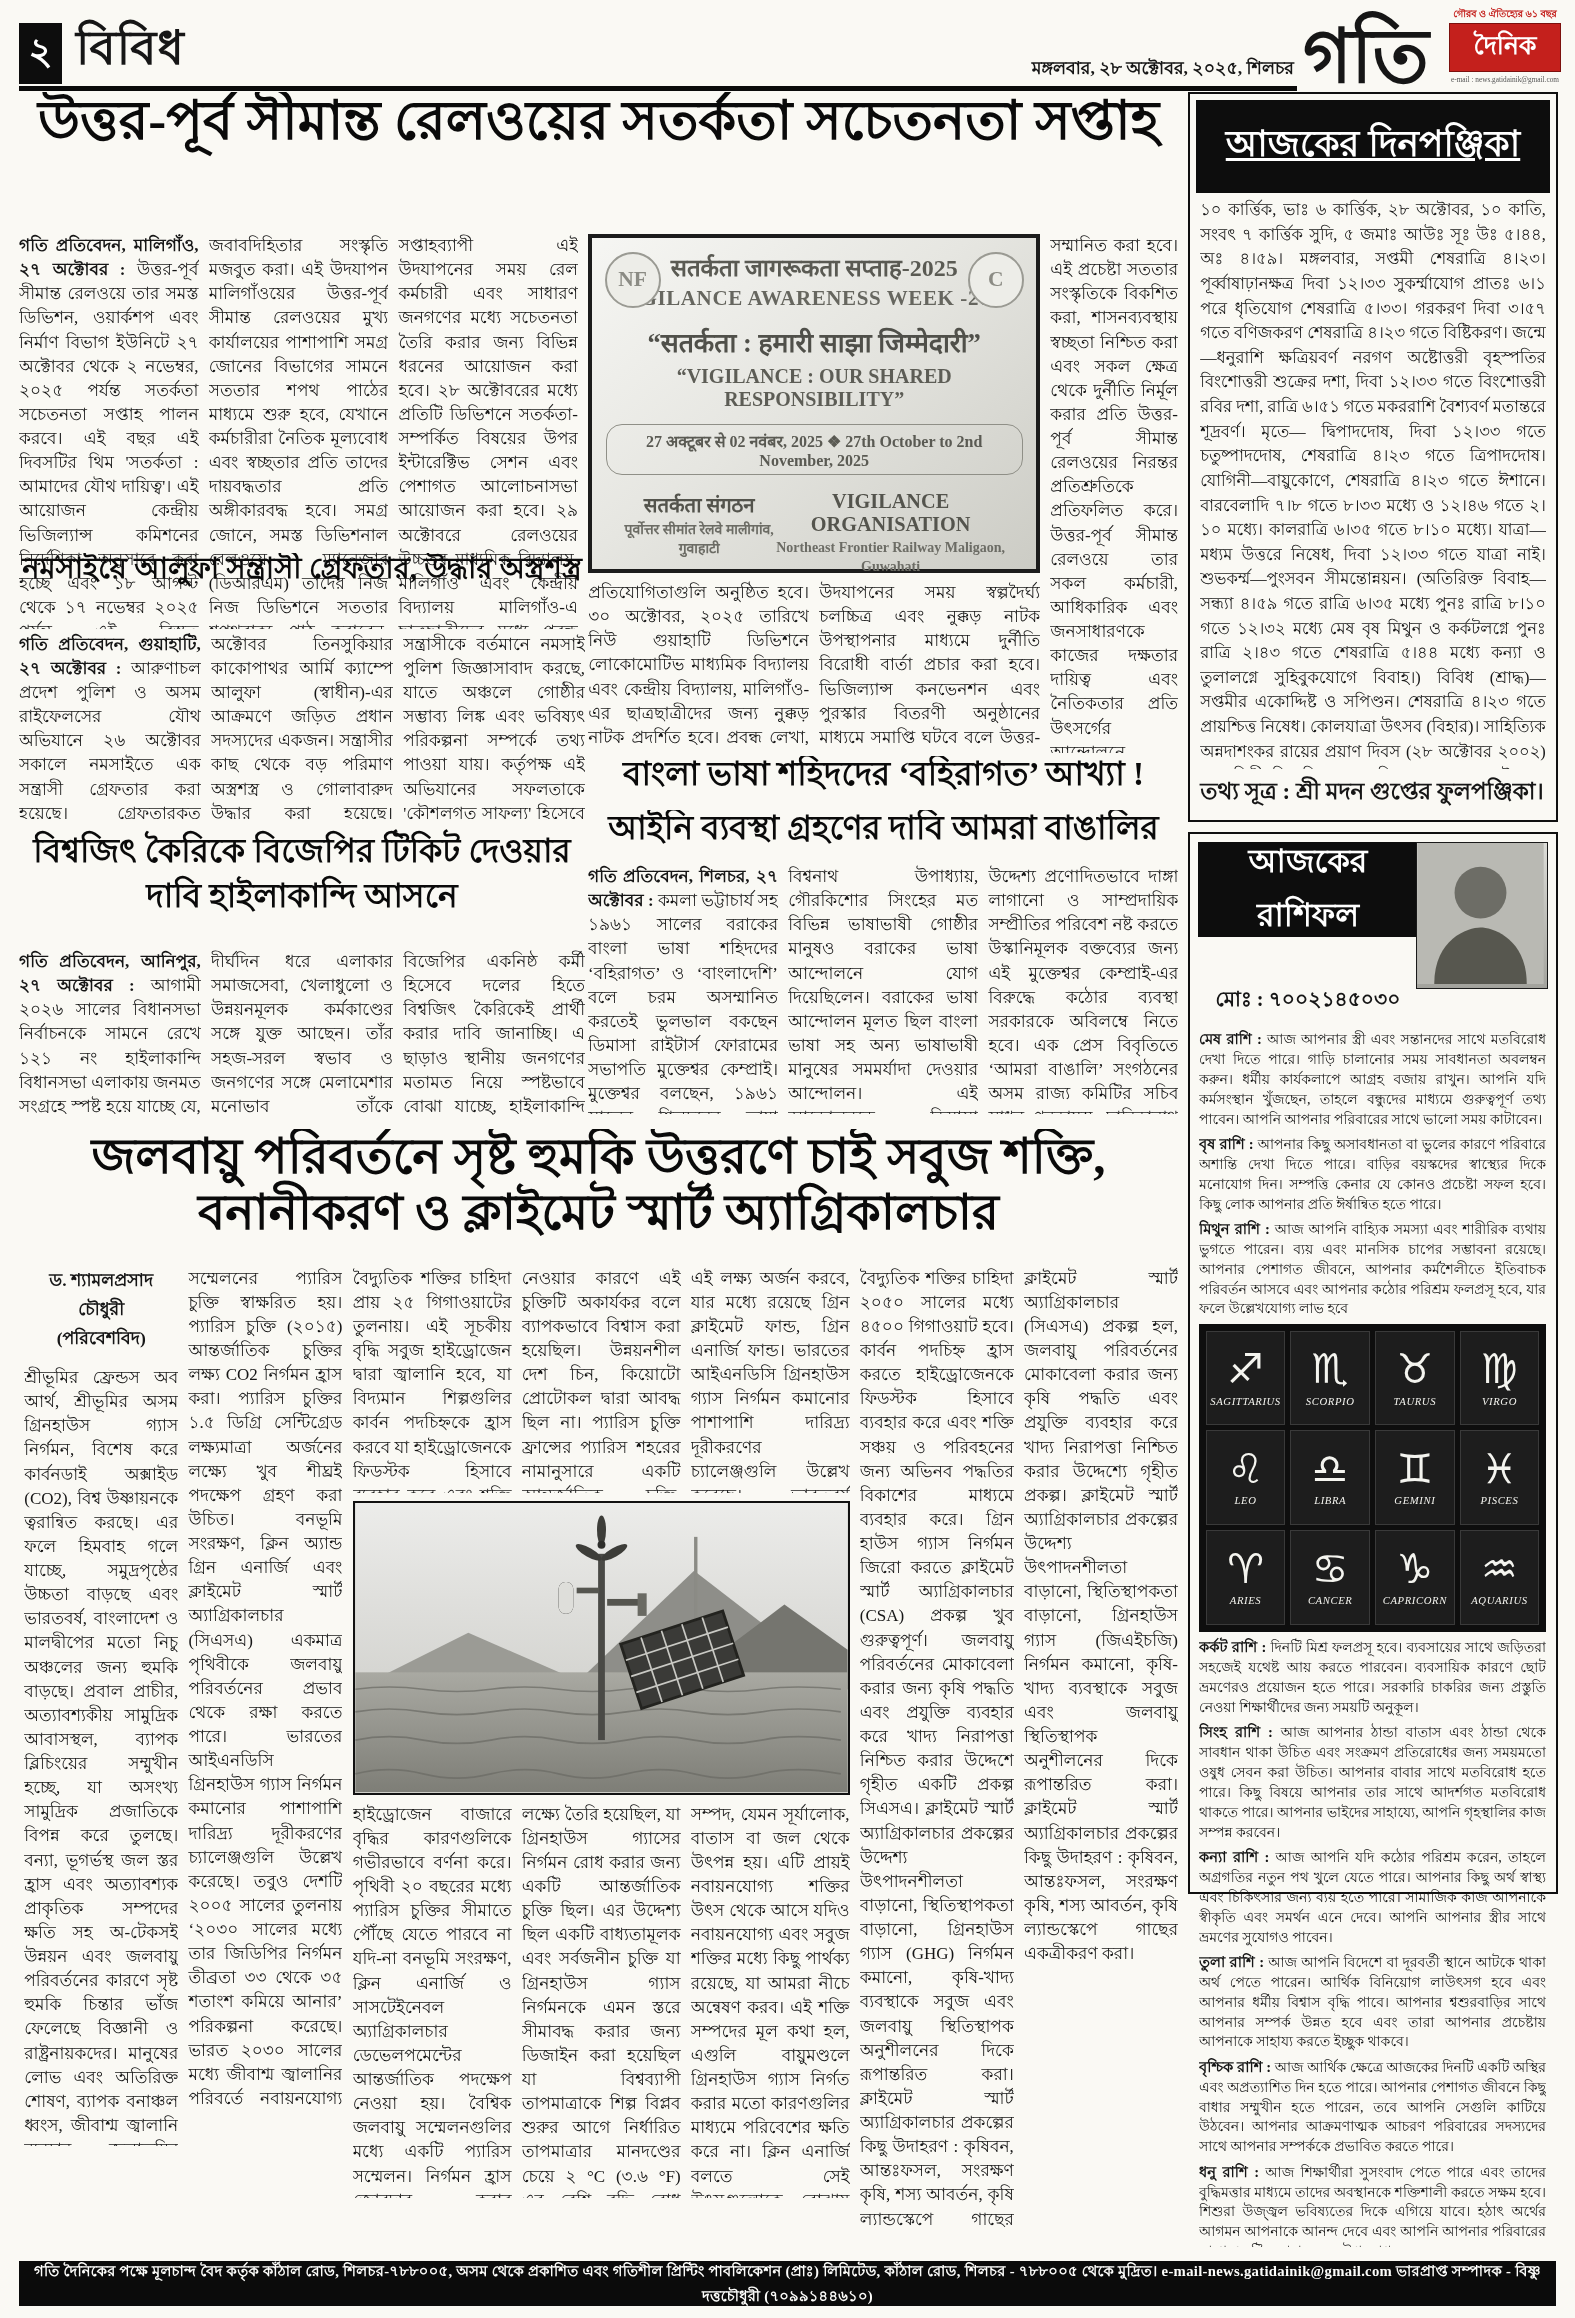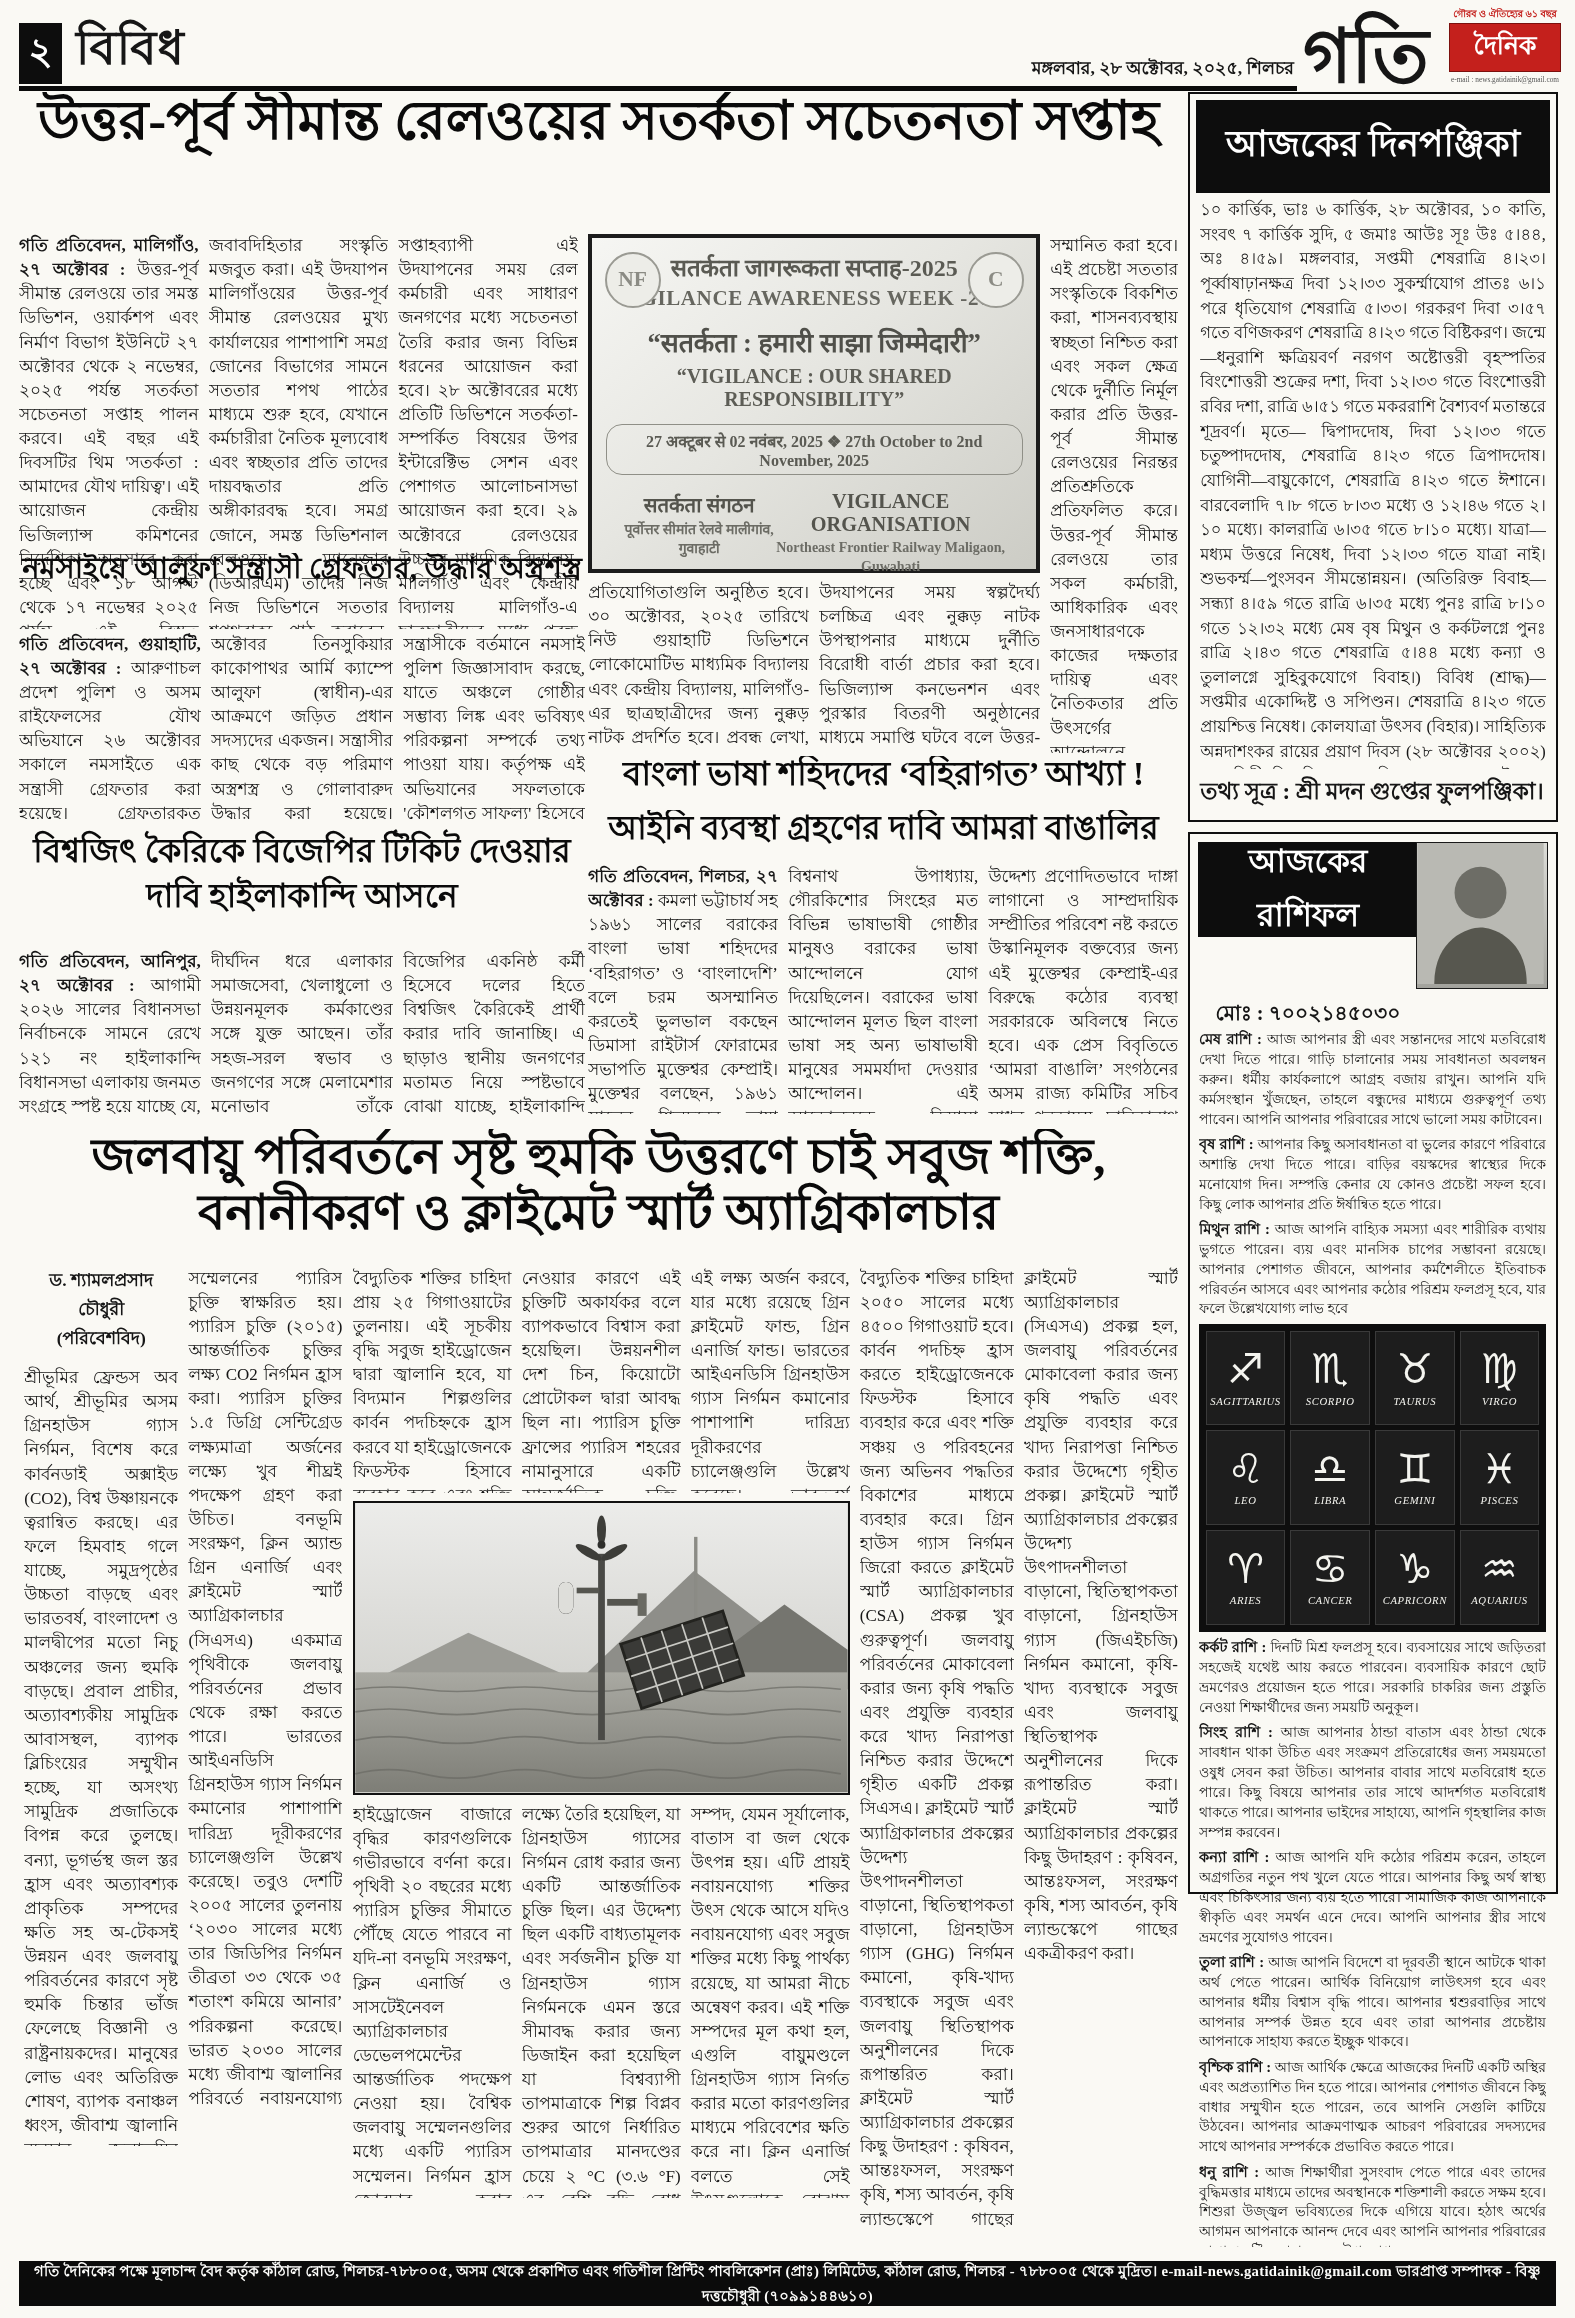--- a/index.html
+++ b/index.html
@@ -214,35 +214,35 @@
           <div class="bcol" style="width:159px;height:395px;">লক্ষ্যে তৈরি হয়েছিল, যা গ্রিনহাউস গ্যাসের নির্গমন রোধ করার জন্য একটি আন্তর্জাতিক চুক্তি ছিল। এর উদ্দেশ্য ছিল একটি বাধ্যতামূলক এবং সর্বজনীন চুক্তি যা গ্রিনহাউস গ্যাস নির্গমনকে এমন স্তরে সীমাবদ্ধ করার জন্য ডিজাইন করা হয়েছিল যা বিশ্বব্যাপী তাপমাত্রাকে শিল্প বিপ্লব শুরুর আগে নির্ধারিত তাপমাত্রার মানদণ্ডের চেয়ে ২ °C (৩.৬ °F) এর বেশি বৃদ্ধি রোধ করবে। ২০৩০ সালের মধ্যে জলবায়ু পরিবর্তনের পদক্ষেপগুলি সম্পন্ন করার জন্য কমপক্ষে ২.৫ ট্রিলিয়ন ডলারের প্রয়োজন হবে। ভারত প্রযুক্তি স্থানান্তর (আরও উন্নত দেশ থেকে স্বল্প-উন্নত দেশগুলিতে (এলডিসি) দক্ষতা এবং সরঞ্জামের স্থানান্তর) এবং আন্তর্জাতিক অর্থায়নের সাহায্যে</div>
           <div class="bcol" style="width:159px;height:395px;">সম্পদ, যেমন সূর্যালোক, বাতাস বা জল থেকে উৎপন্ন হয়। এটি প্রায়ই নবায়নযোগ্য শক্তির উৎস থেকে আসে যদিও নবায়নযোগ্য এবং সবুজ শক্তির মধ্যে কিছু পার্থক্য রয়েছে, যা আমরা নীচে অন্বেষণ করব। এই শক্তি সম্পদের মূল কথা হল, এগুলি বায়ুমণ্ডলে গ্রিনহাউস গ্যাস নির্গত করার মতো কারণগুলির মাধ্যমে পরিবেশের ক্ষতি করে না। ক্লিন এনার্জি বলতে সেই উৎসগুলোকে বোঝায় যা উৎপাদন বা ব্যবহারের সময় স্বল্প বা শূন্য গ্রিনহাউস গ্যাস নির্গমনের মাধ্যমে পরিবেশ ও মানব স্বাস্থ্যের উপর ন্যূনতম প্রভাব ফেলে। ক্লিন এনার্জি সবুজ হাইড্রোজেনের গুরুত্ব ও বৈশ্বিক চাহিদা দ্রুত বাড়ছে।</div>
         </div>
       </div>
       <div class="bcol" style="width:154px;height:960px;">বৈদ্যুতিক শক্তির চাহিদা ২০৫০ সালের মধ্যে ৪৫০০ গিগাওয়াট হবে। কার্বন পদচিহ্ন হ্রাস করতে হাইড্রোজেনকে ফিডস্টক হিসাবে ব্যবহার করে এবং শক্তি সঞ্চয় ও পরিবহনের জন্য অভিনব পদ্ধতির বিকাশের মাধ্যমে ব্যবহার করে। গ্রিন হাউস গ্যাস নির্গমন জিরো করতে ক্লাইমেট স্মার্ট অ্যাগ্রিকালচার (CSA) প্রকল্প খুব গুরুত্বপূর্ণ। জলবায়ু পরিবর্তনের মোকাবেলা করার জন্য কৃষি পদ্ধতি এবং প্রযুক্তি ব্যবহার করে খাদ্য নিরাপত্তা নিশ্চিত করার উদ্দেশে গৃহীত একটি প্রকল্প সিএসএ। ক্লাইমেট স্মার্ট অ্যাগ্রিকালচার প্রকল্পের উদ্দেশ্য উৎপাদনশীলতা বাড়ানো, স্থিতিস্থাপকতা বাড়ানো, গ্রিনহাউস গ্যাস (GHG) নির্গমন কমানো, কৃষি-খাদ্য ব্যবস্থাকে সবুজ এবং জলবায়ু স্থিতিস্থাপক অনুশীলনের দিকে রূপান্তরিত করা। ক্লাইমেট স্মার্ট অ্যাগ্রিকালচার প্রকল্পের কিছু উদাহরণ : কৃষিবন, আন্তঃফসল, সংরক্ষণ কৃষি, শস্য আবর্তন, কৃষি ল্যান্ডস্কেপে গাছের একত্রীকরণ, উৎপাদনশীলতা, দক্ষতা, স্থিতিস্থাপকতা, অভিযোজিত ক্ষমতা বৃদ্ধি করা, উৎপাদন ব্যবস্থার প্রশমন সম্ভাবনা বৃদ্ধি করার জন্য চাই ক্লাইমেট স্মার্ট অ্যাগ্রিকালচার (সিএসএ) প্রকল্প।</div>
       <div class="bcol" style="width:154px;height:960px;">ক্লাইমেট স্মার্ট অ্যাগ্রিকালচার (সিএসএ) প্রকল্প হল, জলবায়ু পরিবর্তনের মোকাবেলা করার জন্য কৃষি পদ্ধতি এবং প্রযুক্তি ব্যবহার করে খাদ্য নিরাপত্তা নিশ্চিত করার উদ্দেশ্যে গৃহীত প্রকল্প। ক্লাইমেট স্মার্ট অ্যাগ্রিকালচার প্রকল্পের উদ্দেশ্য উৎপাদনশীলতা বাড়ানো, স্থিতিস্থাপকতা বাড়ানো, গ্রিনহাউস গ্যাস (জিএইচজি) নির্গমন কমানো, কৃষি-খাদ্য ব্যবস্থাকে সবুজ এবং জলবায়ু স্থিতিস্থাপক অনুশীলনের দিকে রূপান্তরিত করা। ক্লাইমেট স্মার্ট অ্যাগ্রিকালচার প্রকল্পের কিছু উদাহরণ : কৃষিবন, আন্তঃফসল, সংরক্ষণ কৃষি, শস্য আবর্তন, কৃষি ল্যান্ডস্কেপে গাছের একত্রীকরণ করা।</div>
     </div>
   </section>
 
   <aside class="abs railbox" style="left:1188px;top:92px;width:370px;height:730px;">
-    <div class="railhead" style="margin:5.6px;height:93px;font-size:36px;">আজকের দিনপঞ্জিকা</div>
+    <div class="railhead" style="margin:5.6px;height:93px;font-size:36px;text-decoration:underline;">আজকের দিনপঞ্জিকা</div>
     <div class="almanac-body" style="margin:3.4px 10.2px;height:571px;">১০ কার্ত্তিক, ভাঃ ৬ কার্ত্তিক, ২৮ অক্টোবর, ১০ কাতি, সংবৎ ৭ কার্ত্তিক সুদি, ৫ জমাঃ আউঃ সূঃ উঃ ৫।৪৪, অঃ ৪।৫৯। মঙ্গলবার, সপ্তমী শেষরাত্রি ৪।২৩। পূর্ব্বাষাঢ়ানক্ষত্র দিবা ১২।৩৩ সুকর্ম্মাযোগ প্রাতঃ ৬।১ পরে ধৃতিযোগ শেষরাত্রি ৫।৩৩। গরকরণ দিবা ৩।৫৭ গতে বণিজকরণ শেষরাত্রি ৪।২৩ গতে বিষ্টিকরণ। জন্মে—ধনুরাশি ক্ষত্রিয়বর্ণ নরগণ অষ্টোত্তরী বৃহস্পতির বিংশোত্তরী শুক্রের দশা, দিবা ১২।৩৩ গতে বিংশোত্তরী রবির দশা, রাত্রি ৬।৫১ গতে মকররাশি বৈশ্যবর্ণ মতান্তরে শূদ্রবর্ণ। মৃতে— দ্বিপাদদোষ, দিবা ১২।৩৩ গতে চতুষ্পাদদোষ, শেষরাত্রি ৪।২৩ গতে ত্রিপাদদোষ। যোগিনী—বায়ুকোণে, শেষরাত্রি ৪।২৩ গতে ঈশানে। বারবেলাদি ৭।৮ গতে ৮।৩৩ মধ্যে ও ১২।৪৬ গতে ২।১০ মধ্যে। কালরাত্রি ৬।৩৫ গতে ৮।১০ মধ্যে। যাত্রা—মধ্যম উত্তরে নিষেধ, দিবা ১২।৩৩ গতে যাত্রা নাই। শুভকর্ম্ম—পুংসবন সীমন্তোন্নয়ন। (অতিরিক্ত বিবাহ—সন্ধ্যা ৪।৫৯ গতে রাত্রি ৬।৩৫ মধ্যে পুনঃ রাত্রি ৮।১০ গতে ১২।৩২ মধ্যে মেষ বৃষ মিথুন ও কর্কটলগ্নে পুনঃ রাত্রি ২।৪৩ গতে শেষরাত্রি ৫।৪৪ মধ্যে কন্যা ও তুলালগ্নে সুহিবুকযোগে বিবাহ।) বিবিধ (শ্রাদ্ধ)— সপ্তমীর একোদ্দিষ্ট ও সপিণ্ডন। শেষরাত্রি ৪।২৩ গতে প্রায়শ্চিত্ত নিষেধ। কোলযাত্রা উৎসব (বিহার)। সাহিত্যিক অন্নদাশংকর রায়ের প্রয়াণ দিবস (২৮ অক্টোবর ২০০২) ও ভগিনী নিবেদিতার জন্মদিবস (২৮ শে অক্টোবর)। বিড়াডিঙ্গী, হাওড়া– নিবাসী শ্রীহৃষীকেশ গোস্বামী, ব্যাকরণতীর্থ শ্রীশ্রীচণ্ডী বিশারদ ও ভাগবত শাস্ত্রী প্রভুর জন্মতিথি। অমৃতযোগ— দিবা ৬।৩৭ মধ্যে ও ৭।২১ গতে ১০।৩৩ মধ্যে এবং রাত্রি ৭।১৮ গতে ৯।১৮ মধ্যে ও ২।৩০ গতে ৬।৩৬ মধ্যে। মাহেন্দ্রযোগ—দিবা ৭।২৬ মধ্যে। গ্রহস্ফুট নক্ষত্র সংখ্যা— র ১৫ চং ২০ মং ১৩ বু ১৭ বৃ ৭ শু ১৪ শ ২৫ রা ২৫ কে ১১।</div>
     <div class="almanac-src" style="margin:0 10.2px;">তথ্য সূত্র : শ্রী মদন গুপ্তের ফুলপঞ্জিকা।</div>
   </aside>
 
   <aside class="abs railbox" style="left:1188px;top:832px;width:370px;height:1062px;">
     <div class="railhead abs" style="left:8px;top:8px;width:220px;height:95px;font-size:32px;">আজকের রাশিফল</div>
     <div class="astro-photo">
       <svg width="127" height="141" viewBox="0 0 224 250" xmlns="http://www.w3.org/2000/svg">
         <rect width="224" height="250" fill="#b9b9b3"></rect>
         <circle cx="112" cy="88" r="46" fill="#6d6d66"></circle>
         <path d="M30,250 C30,170 90,150 112,150 C134,150 194,170 194,250 Z" fill="#57574f"></path>
       </svg>
     </div>
-    <div class="abs" style="left:8px;top:164px;width:220px;text-align:center;font-size:20.3px;font-weight:bold;">মোঃ : ৭০০২১৪৫০৩০</div>
+    <div class="abs" style="left:8px;top:150px;width:220px;text-align:center;font-size:20.3px;font-weight:bold;">মোঃ : ৭০০২১৪৫০৩০</div>
     <div class="abs" style="left:9px;top:195px;width:347px;height:1218px;overflow:hidden;">
       <p class="h-entry"><b>মেষ রাশি :</b> <span>আজ আপনার স্ত্রী এবং সন্তানদের সাথে মতবিরোধ দেখা দিতে পারে। গাড়ি চালানোর সময় সাবধানতা অবলম্বন করুন। ধর্মীয় কার্যকলাপে আগ্রহ বজায় রাখুন। আপনি যদি কর্মসংস্থান খুঁজছেন, তাহলে বন্ধুদের মাধ্যমে গুরুত্বপূর্ণ তথ্য পাবেন। আপনি আপনার পরিবারের সাথে ভালো সময় কাটাবেন।</span></p>
       <p class="h-entry"><b>বৃষ রাশি :</b> <span>আপনার কিছু অসাবধানতা বা ভুলের কারণে পরিবারে অশান্তি দেখা দিতে পারে। বাড়ির বয়স্কদের স্বাস্থ্যের দিকে মনোযোগ দিন। সম্পত্তি কেনার যে কোনও প্রচেষ্টা সফল হবে। কিছু লোক আপনার প্রতি ঈর্ষান্বিত হতে পারে।</span></p>
       <p class="h-entry"><b>মিথুন রাশি :</b> <span>আজ আপনি বাহ্যিক সমস্যা এবং শারীরিক ব্যথায় ভুগতে পারেন। ব্যয় এবং মানসিক চাপের সম্ভাবনা রয়েছে। আপনার পেশাগত জীবনে, আপনার কর্মশৈলীতে ইতিবাচক পরিবর্তন আসবে এবং আপনার কঠোর পরিশ্রম ফলপ্রসূ হবে, যার ফলে উল্লেখযোগ্য লাভ হবে</span></p>
       <div class="zodiac">
         <div class="z-tile">
             <div class="z-sym">♐</div>
             <div class="z-name">SAGITTARIUS</div>
           </div>
         <div class="z-tile">

